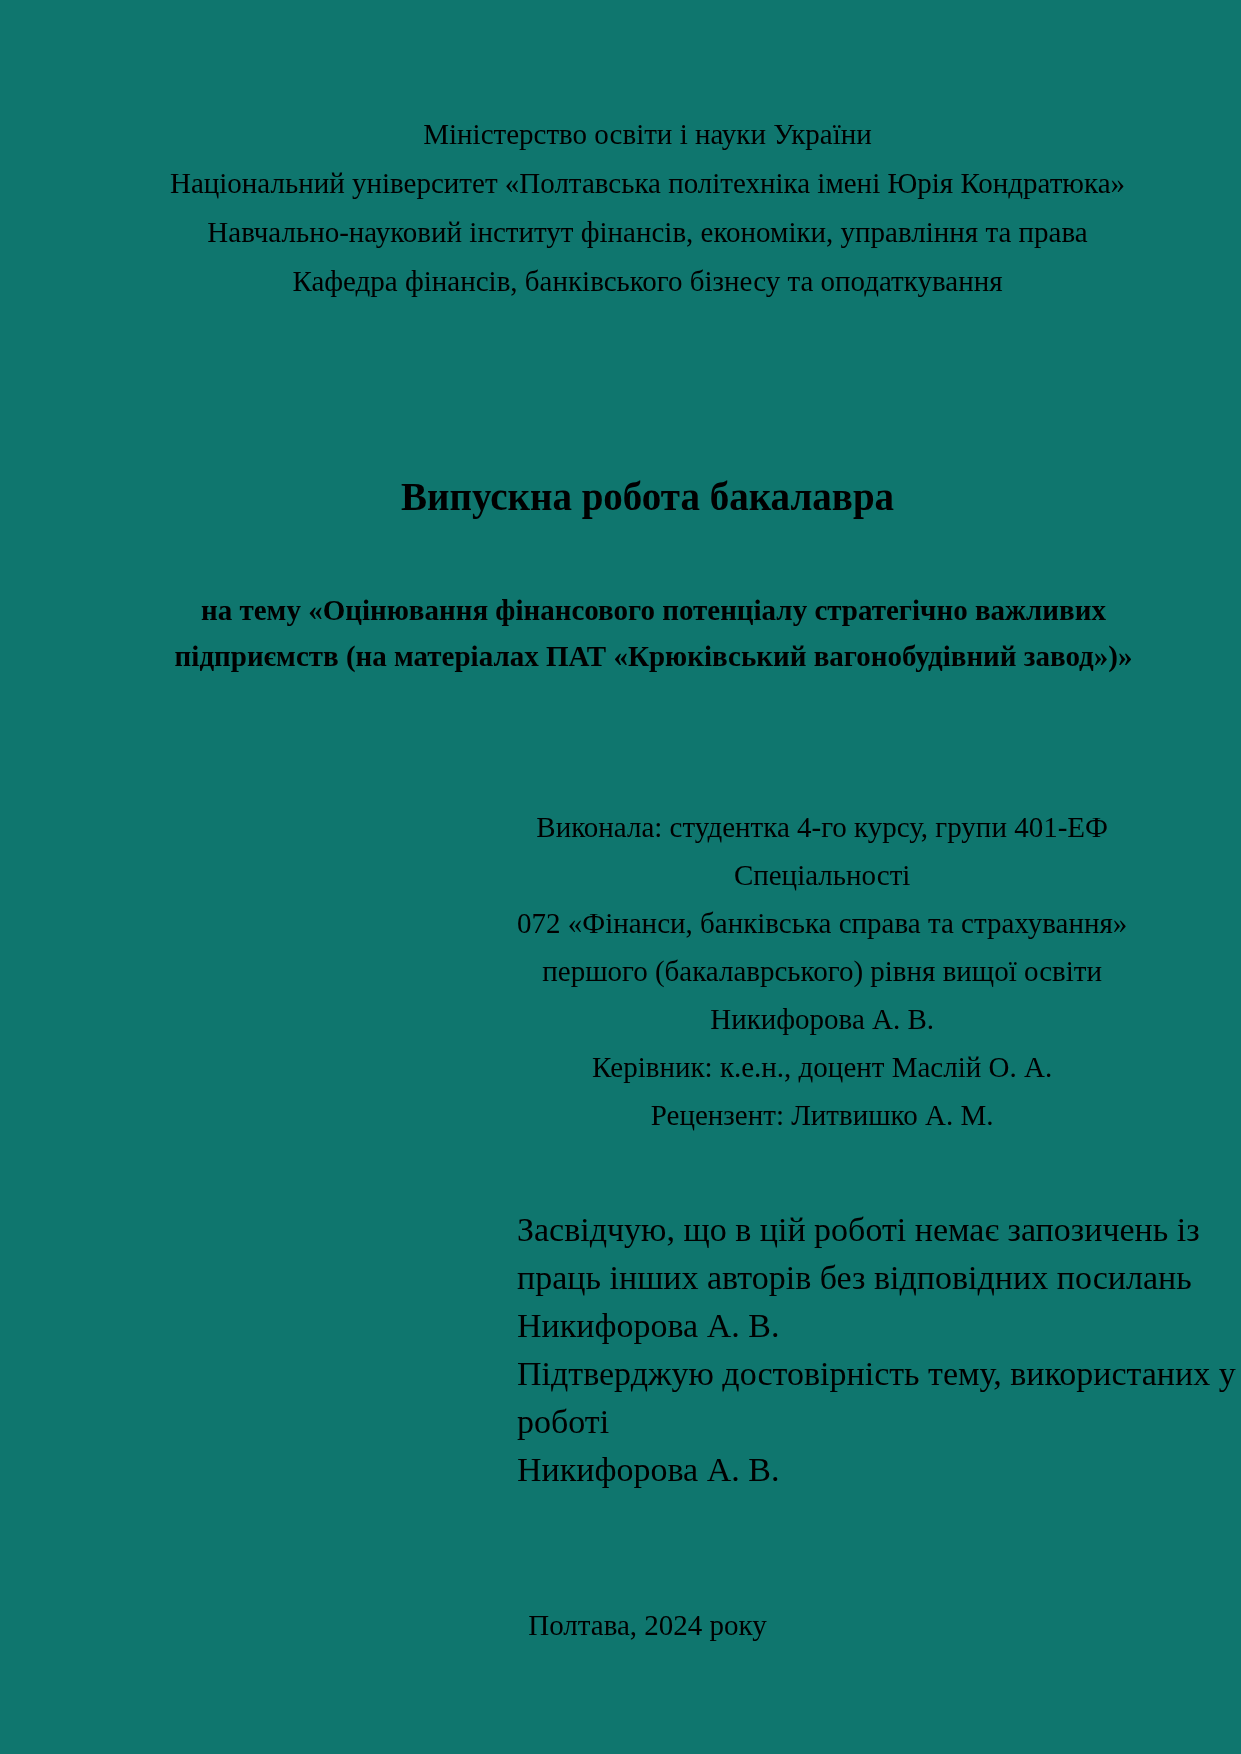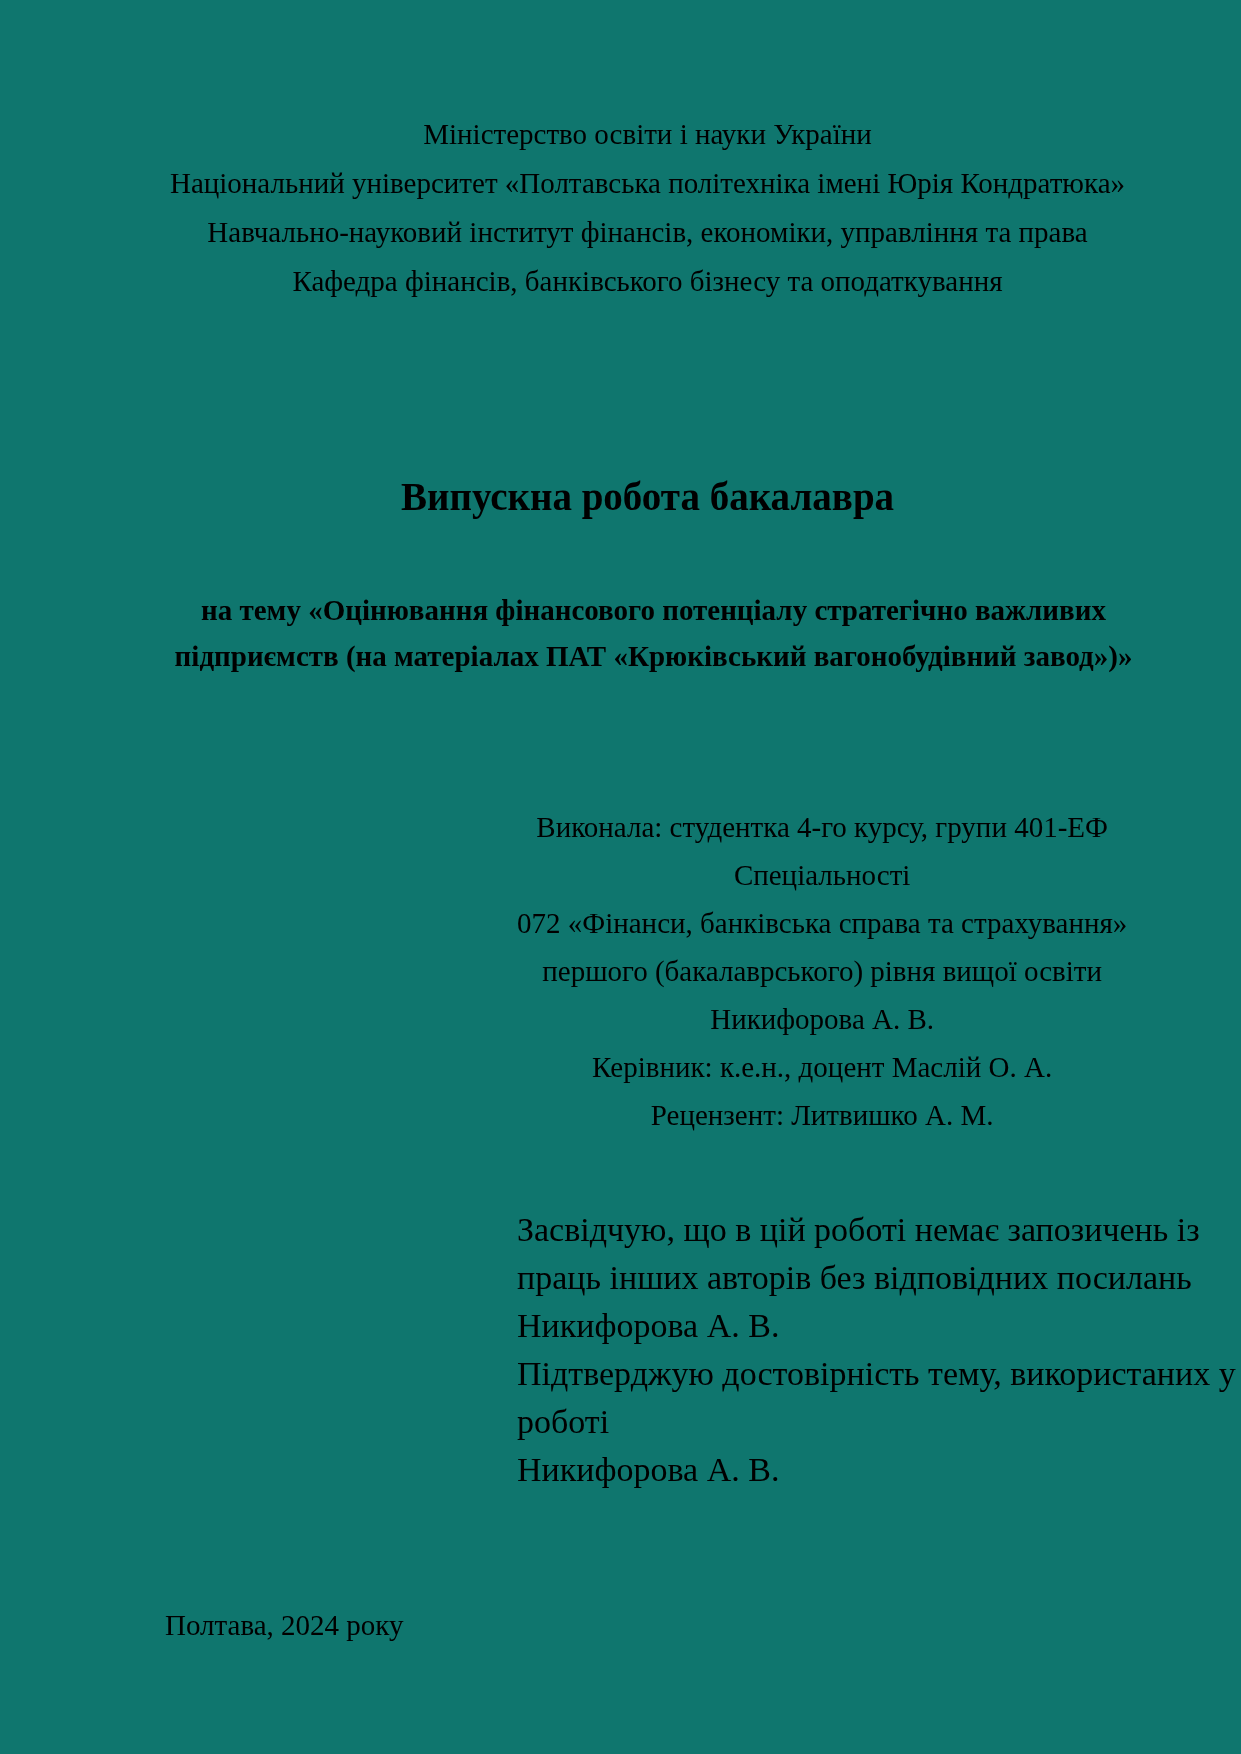--- a/index.html
+++ b/index.html
@@ -60,21 +60,21 @@
     line-height: 48px;
     text-align: left;
   }
   .footer-block {
     position: absolute;
     left: 165px;
     width: 965px;
     top: 1601px;
     font-size: 29px;
     line-height: 48px;
-    text-align: left;
+    text-align: center;
   }
 </style>
 </head>
 <body>
 
 <div class="page">
 
   <div class="header-block">
     <div class="line">Міністерство освіти і науки України</div>
     <div class="line">Національний університет «Полтавська політехніка імені Юрія Кондратюка»</div>

